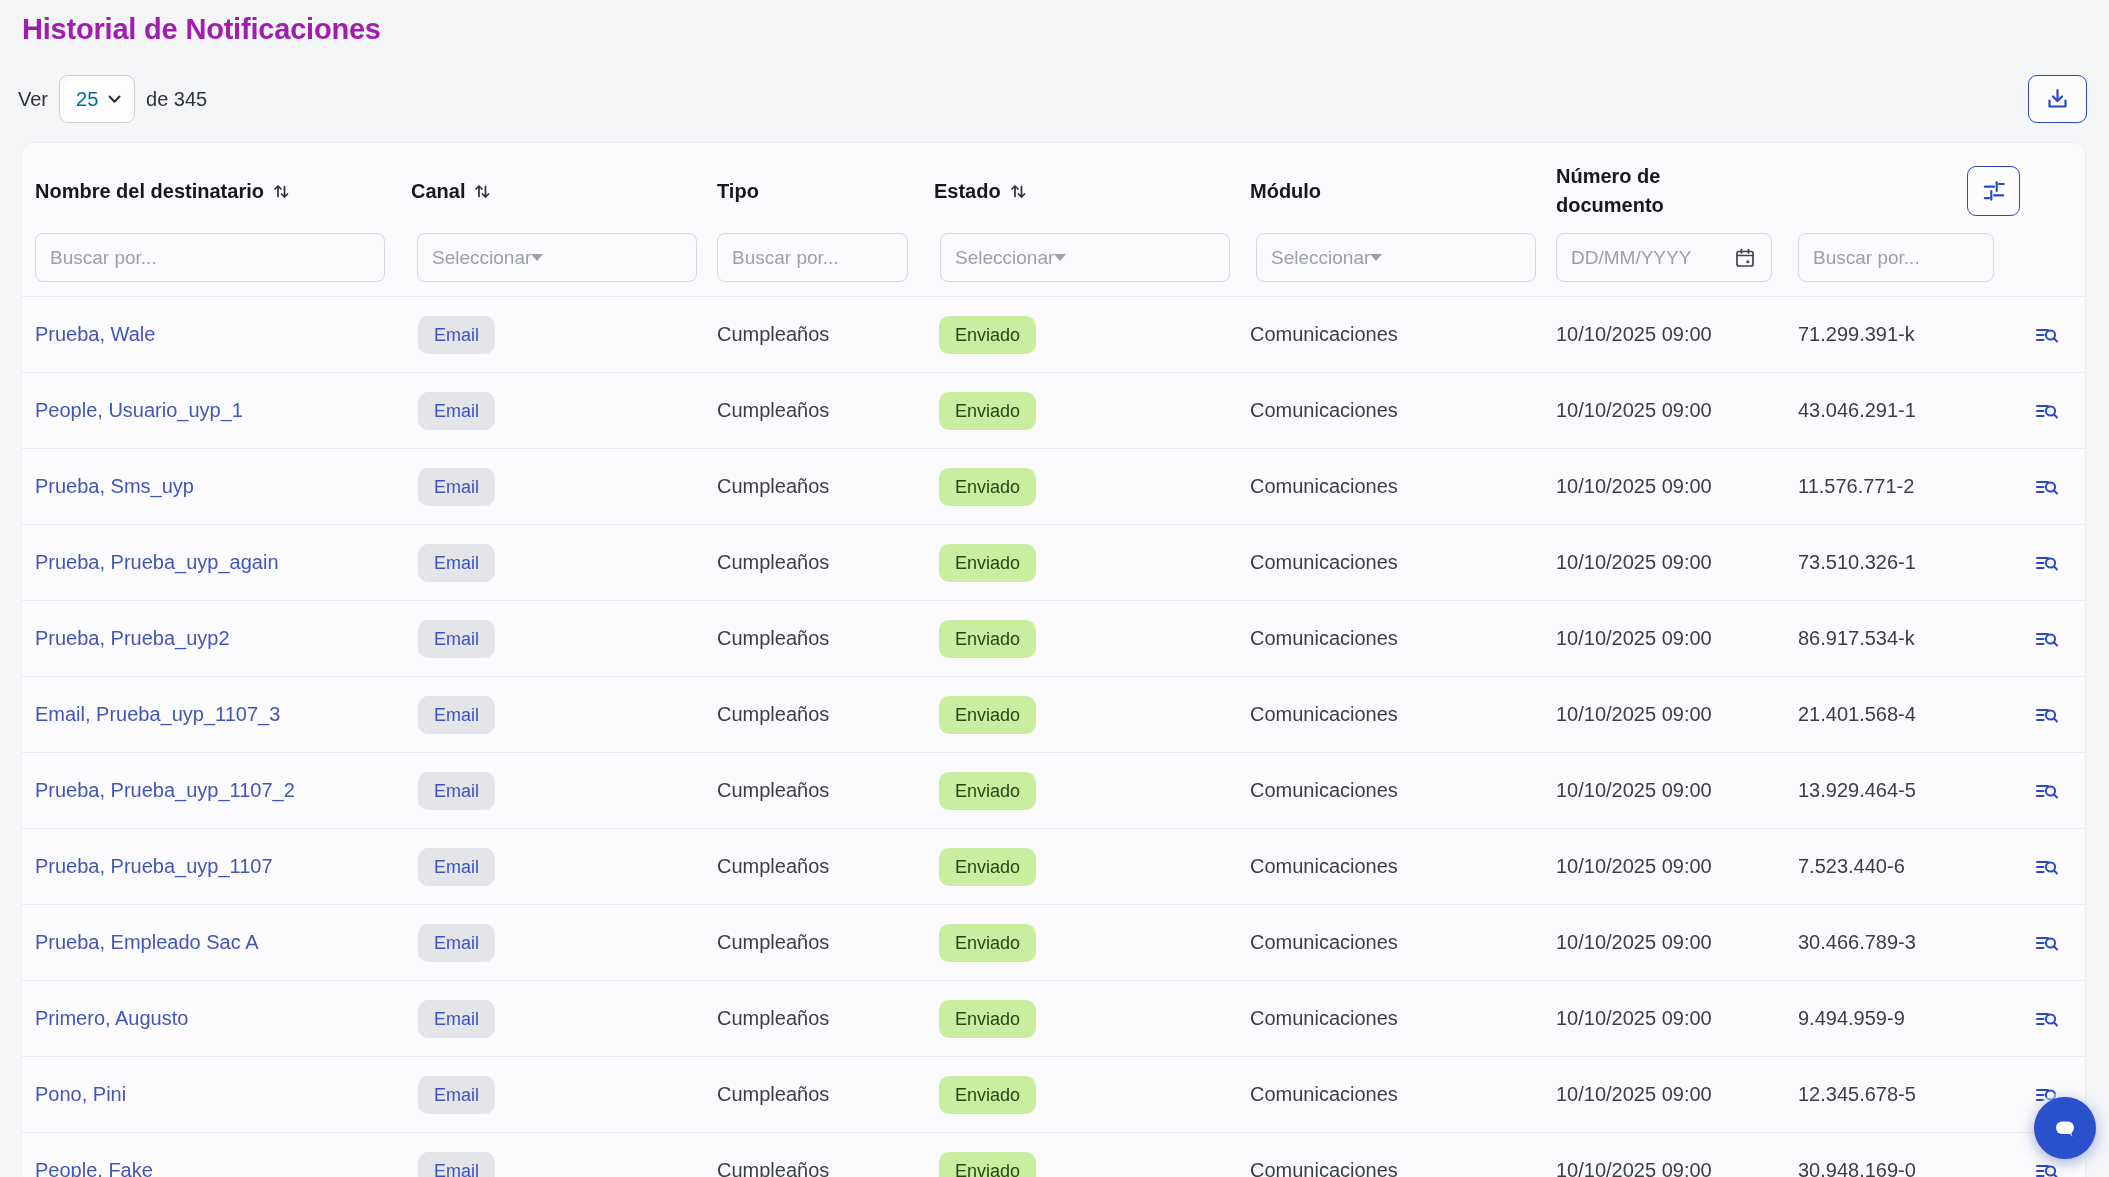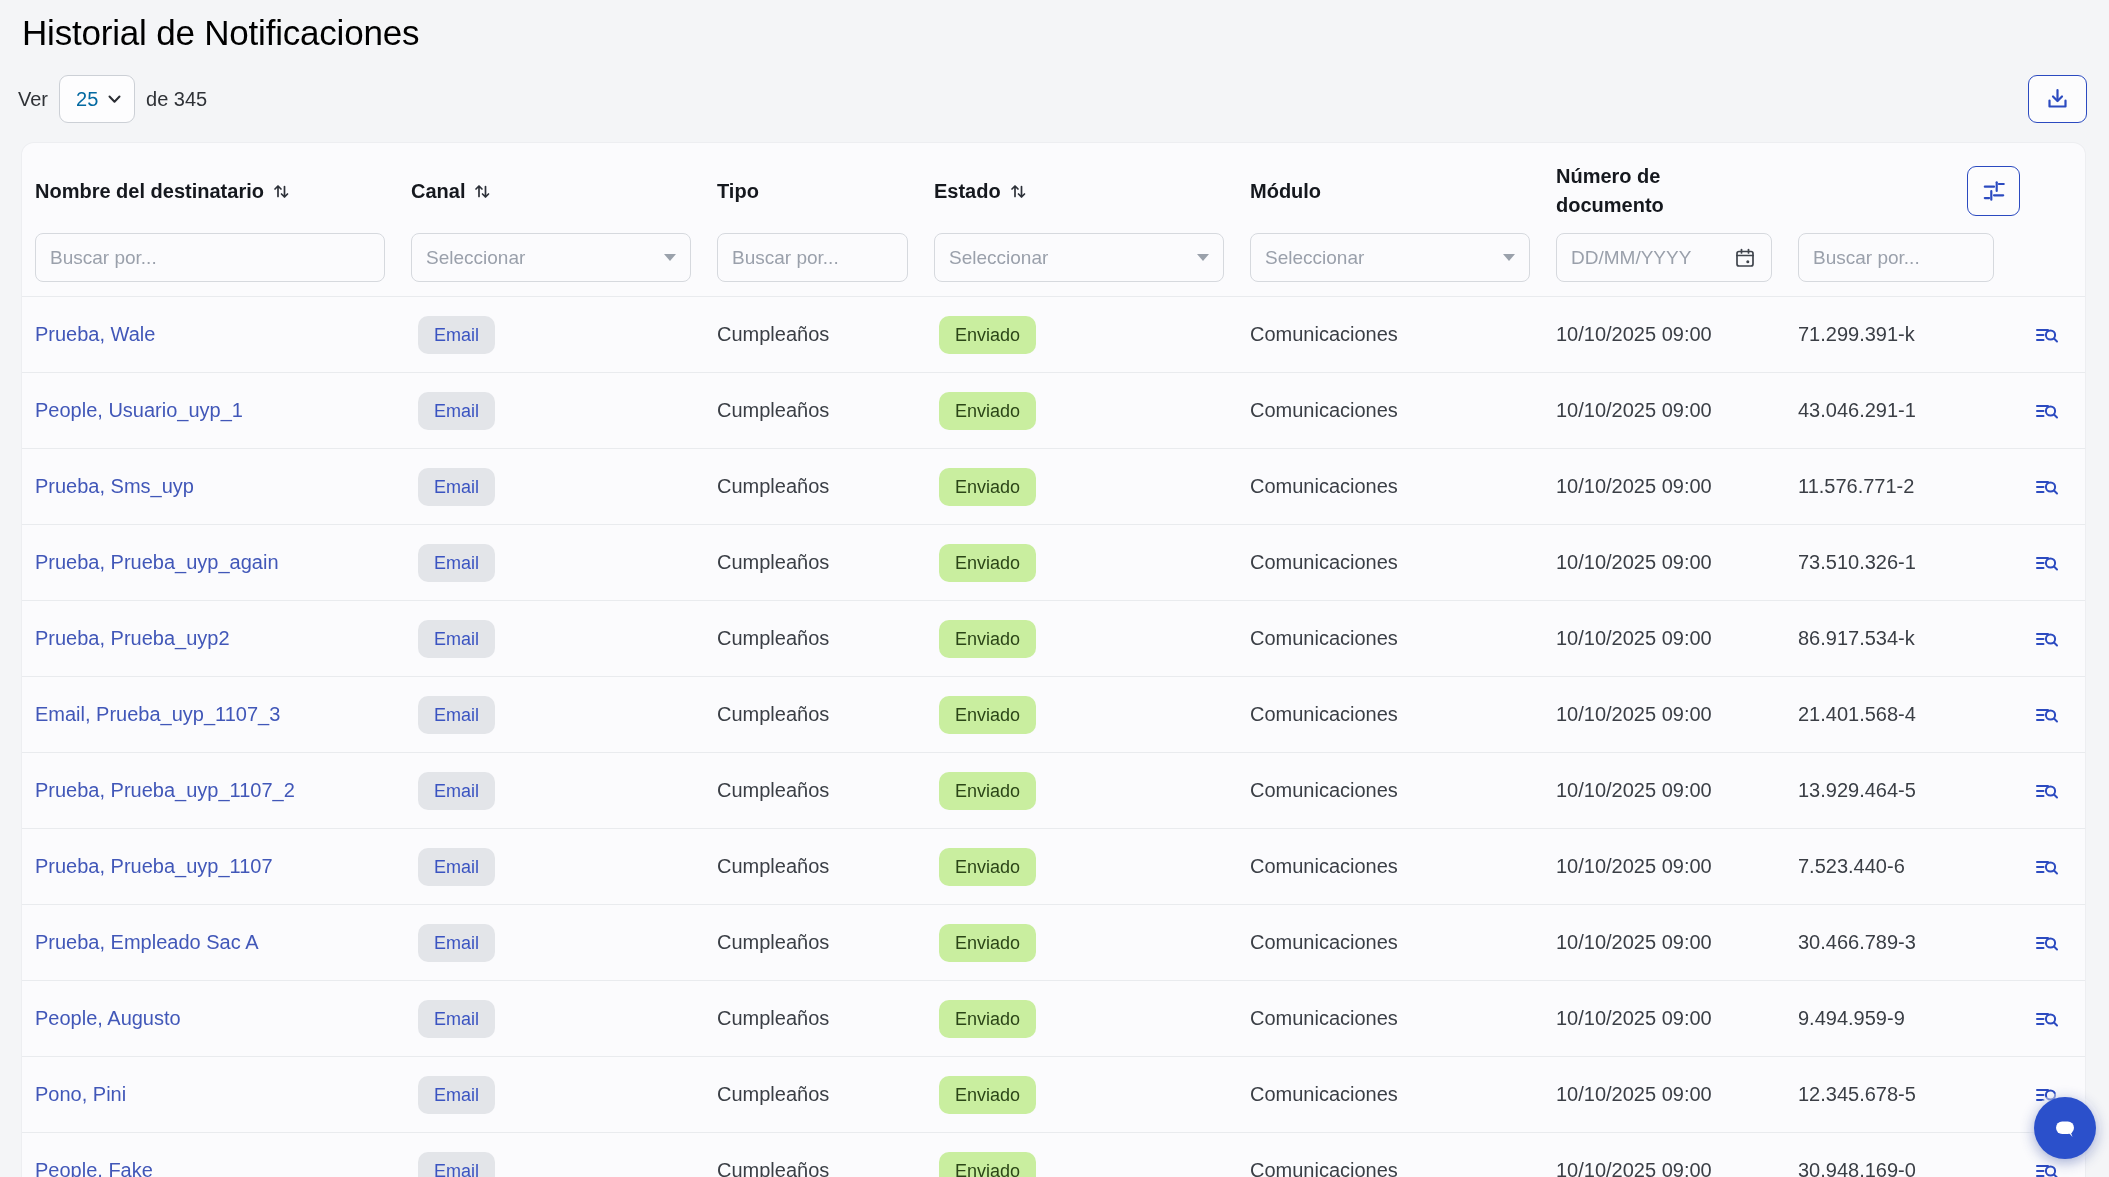--- a/index.html
+++ b/index.html
@@ -5,21 +5,21 @@
   html,body{margin:0;padding:0;}
   body{
     width:2109px;height:1177px;overflow:hidden;position:relative;
     background:#f4f5f7;
     font-family:"Liberation Sans","DejaVu Sans",sans-serif;
     -webkit-font-smoothing:antialiased;
   }
   
   .page-title{
     position:absolute;left:22px;top:13px;margin:0;
-    font-size:35px;font-weight:400;color:#000000;letter-spacing:-.2px;
+    font-size:29px;font-weight:700;color:#a21caf;letter-spacing:-.2px;
   }
   .toolbar{
     position:absolute;left:18px;top:74px;height:50px;
     display:flex;align-items:center;gap:11px;
     font-size:20px;color:#2f3237;
   }
   .pagesize-select{
     width:76px;height:48px;background:#fdfdfe;border:1.4px solid #ccd0d6;border-radius:9px;
     display:flex;align-items:center;justify-content:space-between;
     padding:0 13px 0 16px;cursor:pointer;box-sizing:border-box;
@@ -56,21 +56,21 @@
   .f-input,.f-select{
     position:relative;width:100%;height:49px;box-sizing:border-box;
     border:1.4px solid #d6d9de;border-radius:8px;background:transparent;
     display:flex;align-items:center;padding:17px 14px;font-size:19px;color:#9aa0ab;
   }
   .f-input input{
     border:0;outline:0;background:transparent;width:100%;font-size:19px;color:#34383f;
     font-family:inherit;padding:0;
   }
   .f-input input::placeholder{color:#9aa0ab;opacity:1;}
-  .f-select{justify-content:space-between;cursor:pointer;}
+  .f-select{cursor:pointer;margin-left:6px;}
   .caret{width:0;height:0;border-left:6.5px solid transparent;border-right:6.5px solid transparent;border-top:7.5px solid #9aa1ab;}
   .cal-icon{flex:0 0 auto;}
   
   .trow{height:75px;border-top:1px solid #e9ebee;}
   .td{font-size:20px;color:#3a3e45;white-space:nowrap;overflow:hidden;}
   .name-link{color:#4157b8;text-decoration:none;cursor:pointer;}
   .badge{display:inline-block;font-size:18px;line-height:1;padding:10px 16px;border-radius:10px;}
   .badge-gray{background:#e3e5e9;color:#3b54c1;margin-left:7px;}
   .badge-green{background:#c9ee9f;color:#2b4517;margin-left:5px;}
   .icon-cell{display:flex;justify-content:center;}
@@ -364,21 +364,21 @@
     <div class="td icon-cell">
       <span class="row-action">
         <svg width="24" height="22" viewBox="0 0 24 21">
               <use href="#i-search-list"></use>
             </svg>
       </span>
     </div>
   </div>
 
   <div class="grid trow">
-    <div class="td"><a class="name-link">People, Augusto</a></div>
+    <div class="td"><a class="name-link">Primero, Augusto</a></div>
     <div class="td"><span class="badge badge-gray">Email</span></div>
     <div class="td">Cumpleaños</div>
     <div class="td"><span class="badge badge-green">Enviado</span></div>
     <div class="td">Comunicaciones</div>
     <div class="td">10/10/2025 09:00</div>
     <div class="td">9.494.959-9</div>
     <div class="td icon-cell">
       <span class="row-action">
         <svg width="24" height="22" viewBox="0 0 24 21">
               <use href="#i-search-list"></use>

